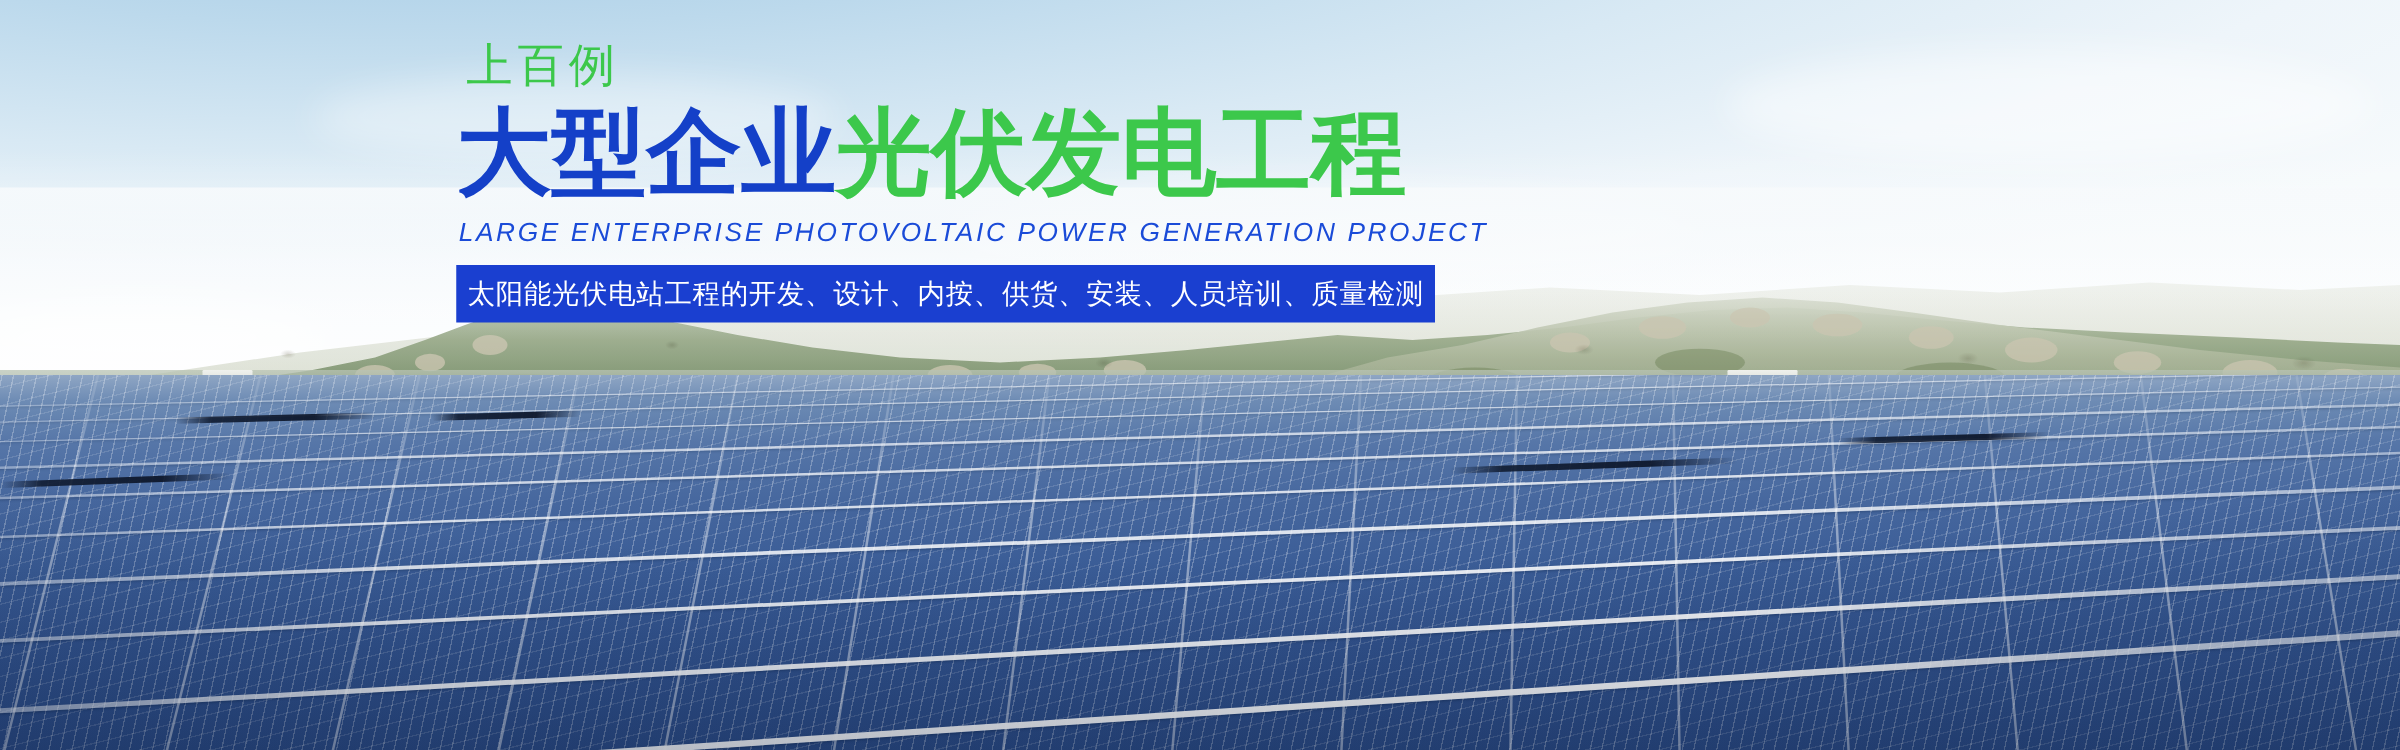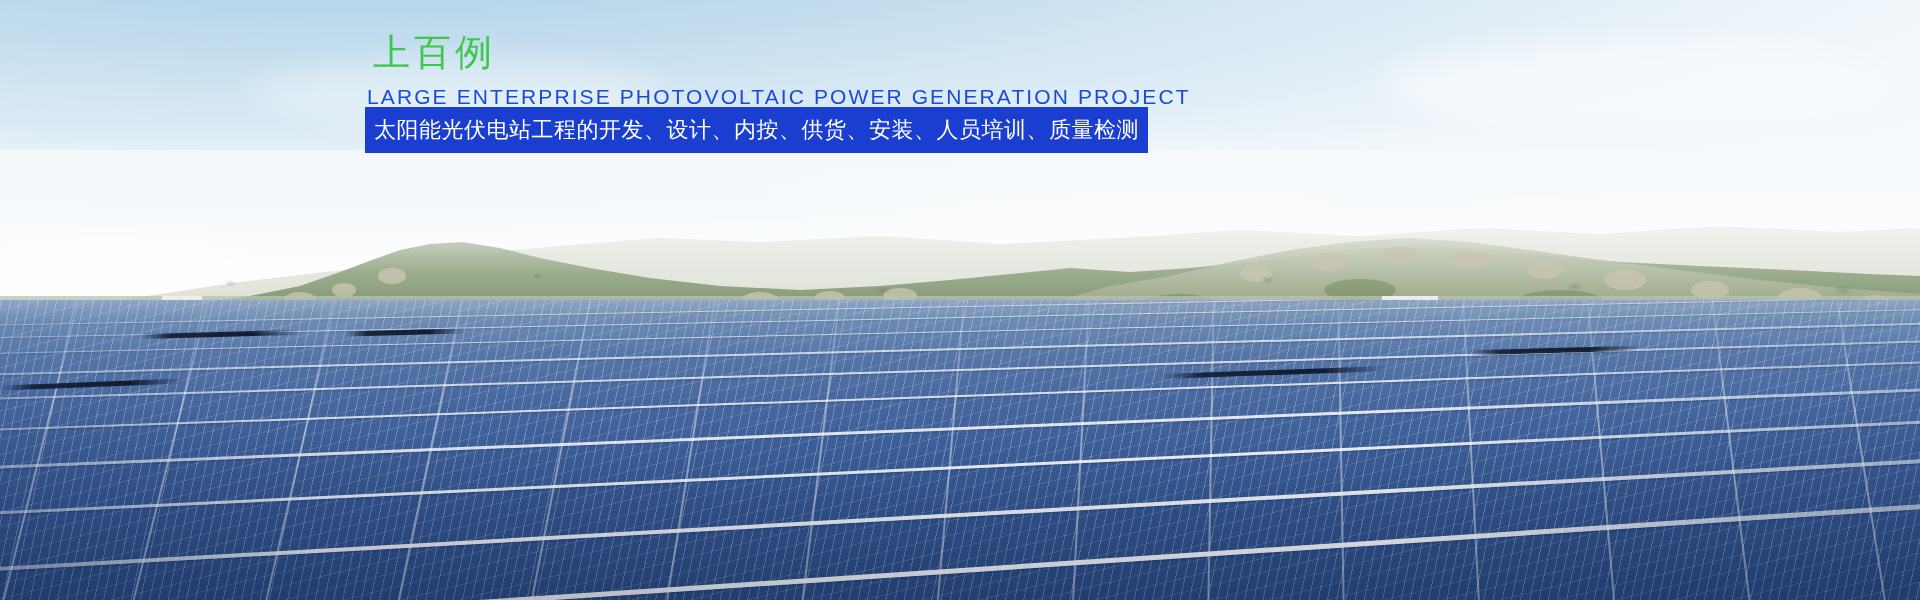--- a/index.html
+++ b/index.html
@@ -103,24 +103,24 @@
     letter-spacing:4px;margin:0 0 14px 8px;
   }
   .headline{
     font-size:76px;line-height:1;font-weight:700;margin:0;white-space:nowrap;
     letter-spacing:0px;
   }
   .hl-blue{color:#1440c8;}
   .hl-green{color:#3cc84b;}
   .subtitle{
     margin:15px 0 0 2px;font-size:21px;line-height:1;font-weight:400;
-    color:#1a4bd8;letter-spacing:2.1px;white-space:nowrap;
+    color:#1a4bd8;letter-spacing:2.1px;white-space:nowrap;font-style:italic;
   }
   .descbox{
-    display:inline-block;margin-top:0;background:#1a3fd0;
+    display:inline-block;margin-top:15px;background:#1a3fd0;
     padding:7px 9px 8px 9px;
   }
   .descline{
     color:#ffffff;font-size:22px;line-height:1.42;white-space:nowrap;
     letter-spacing:.5px;
   }
 </style>
 </head>
 <body>
 
@@ -241,20 +241,21 @@
     <div class="gapstrip" style="left:1160px;top:70px;  width:230px; transform:rotate(-2.0deg);"></div>
     <div class="gapstrip" style="left:1470px;top:48px;  width:170px; transform:rotate(-1.6deg);"></div>
 
     <div class="solar-vig"></div>
   </div>
 
   <div class="copy">
 
     <div class="eyebrow">上百例</div>
 
+    <h1 class="headline"><span class="hl-blue">大型企业</span><span class="hl-green">光伏发电工程</span></h1>
 
     <div class="subtitle">LARGE ENTERPRISE PHOTOVOLTAIC POWER GENERATION PROJECT</div>
 
     <div class="descbox">
       <div class="descline">太阳能光伏电站工程的开发、设计、内按、供货、安装、人员培训、质量检测</div>
     </div>
 
   </div>
 </div>
 

